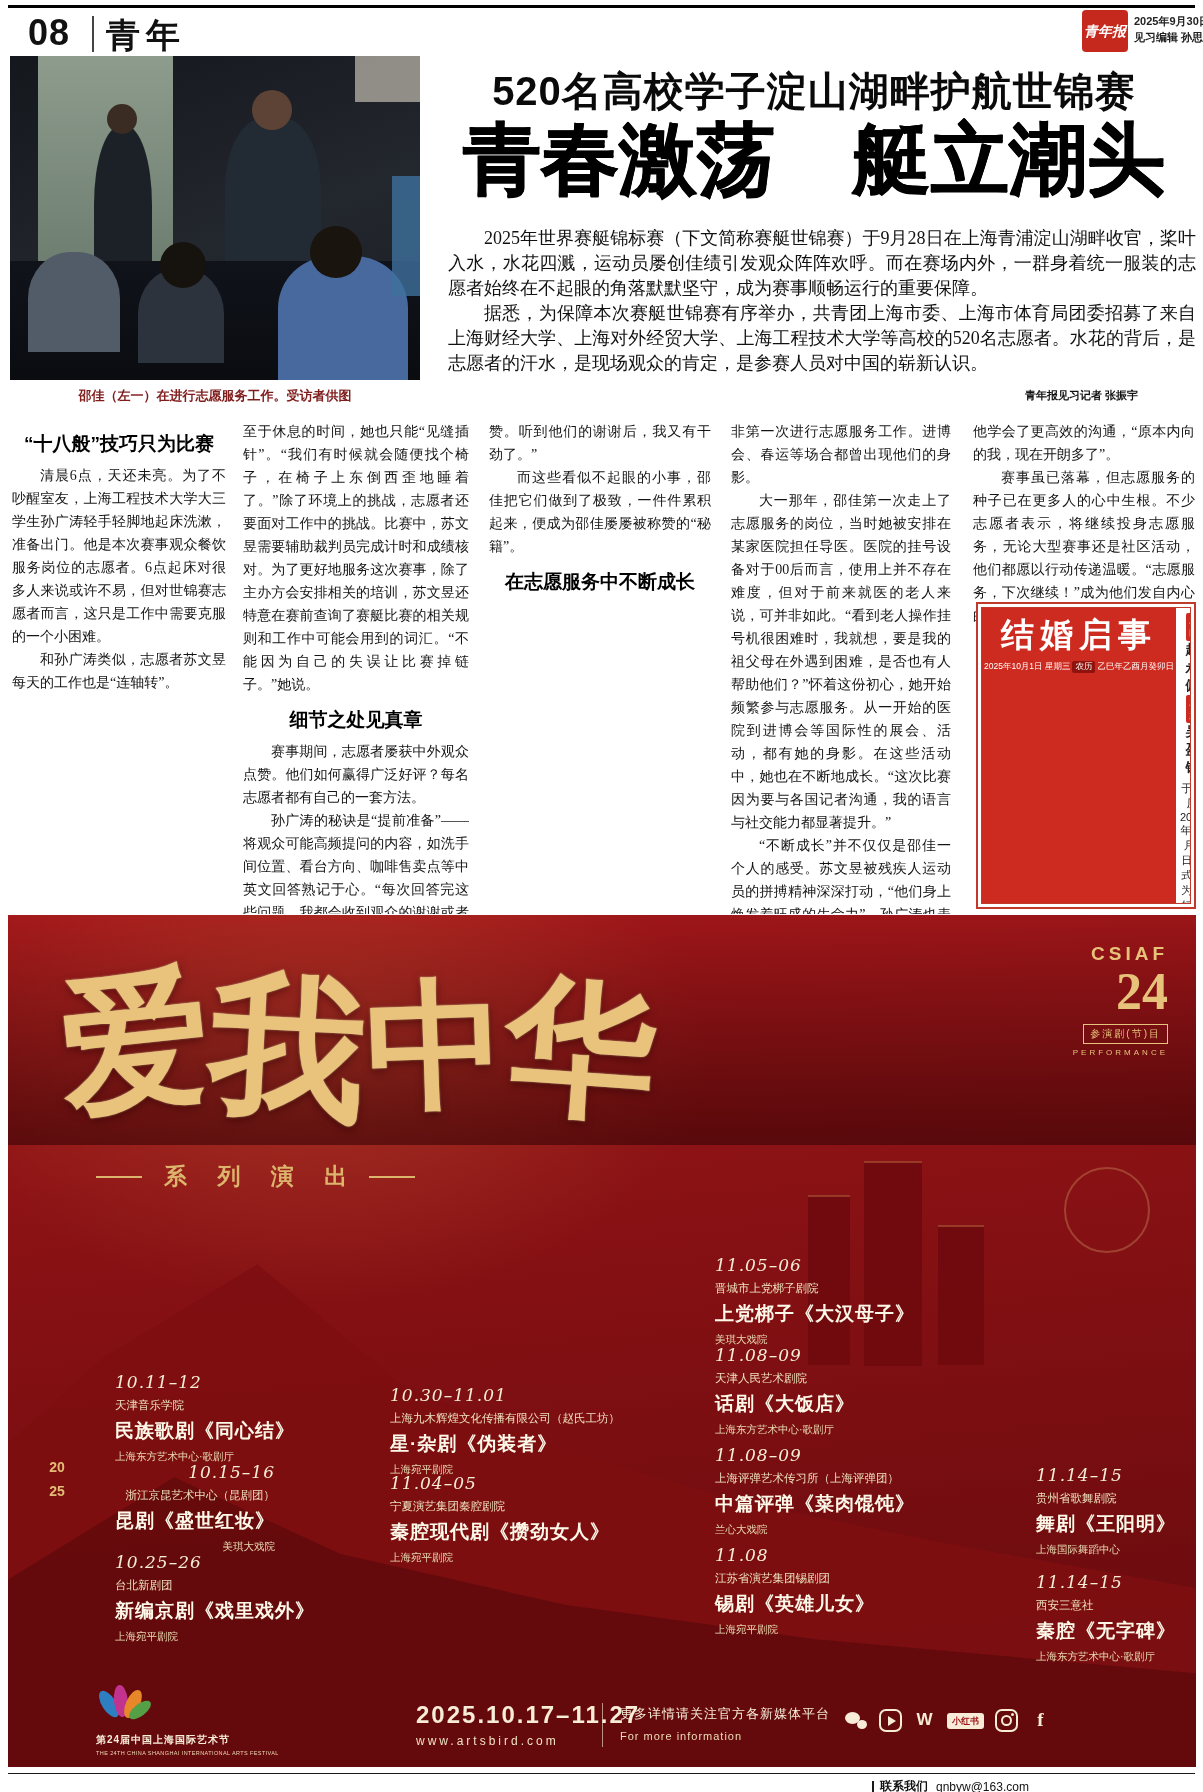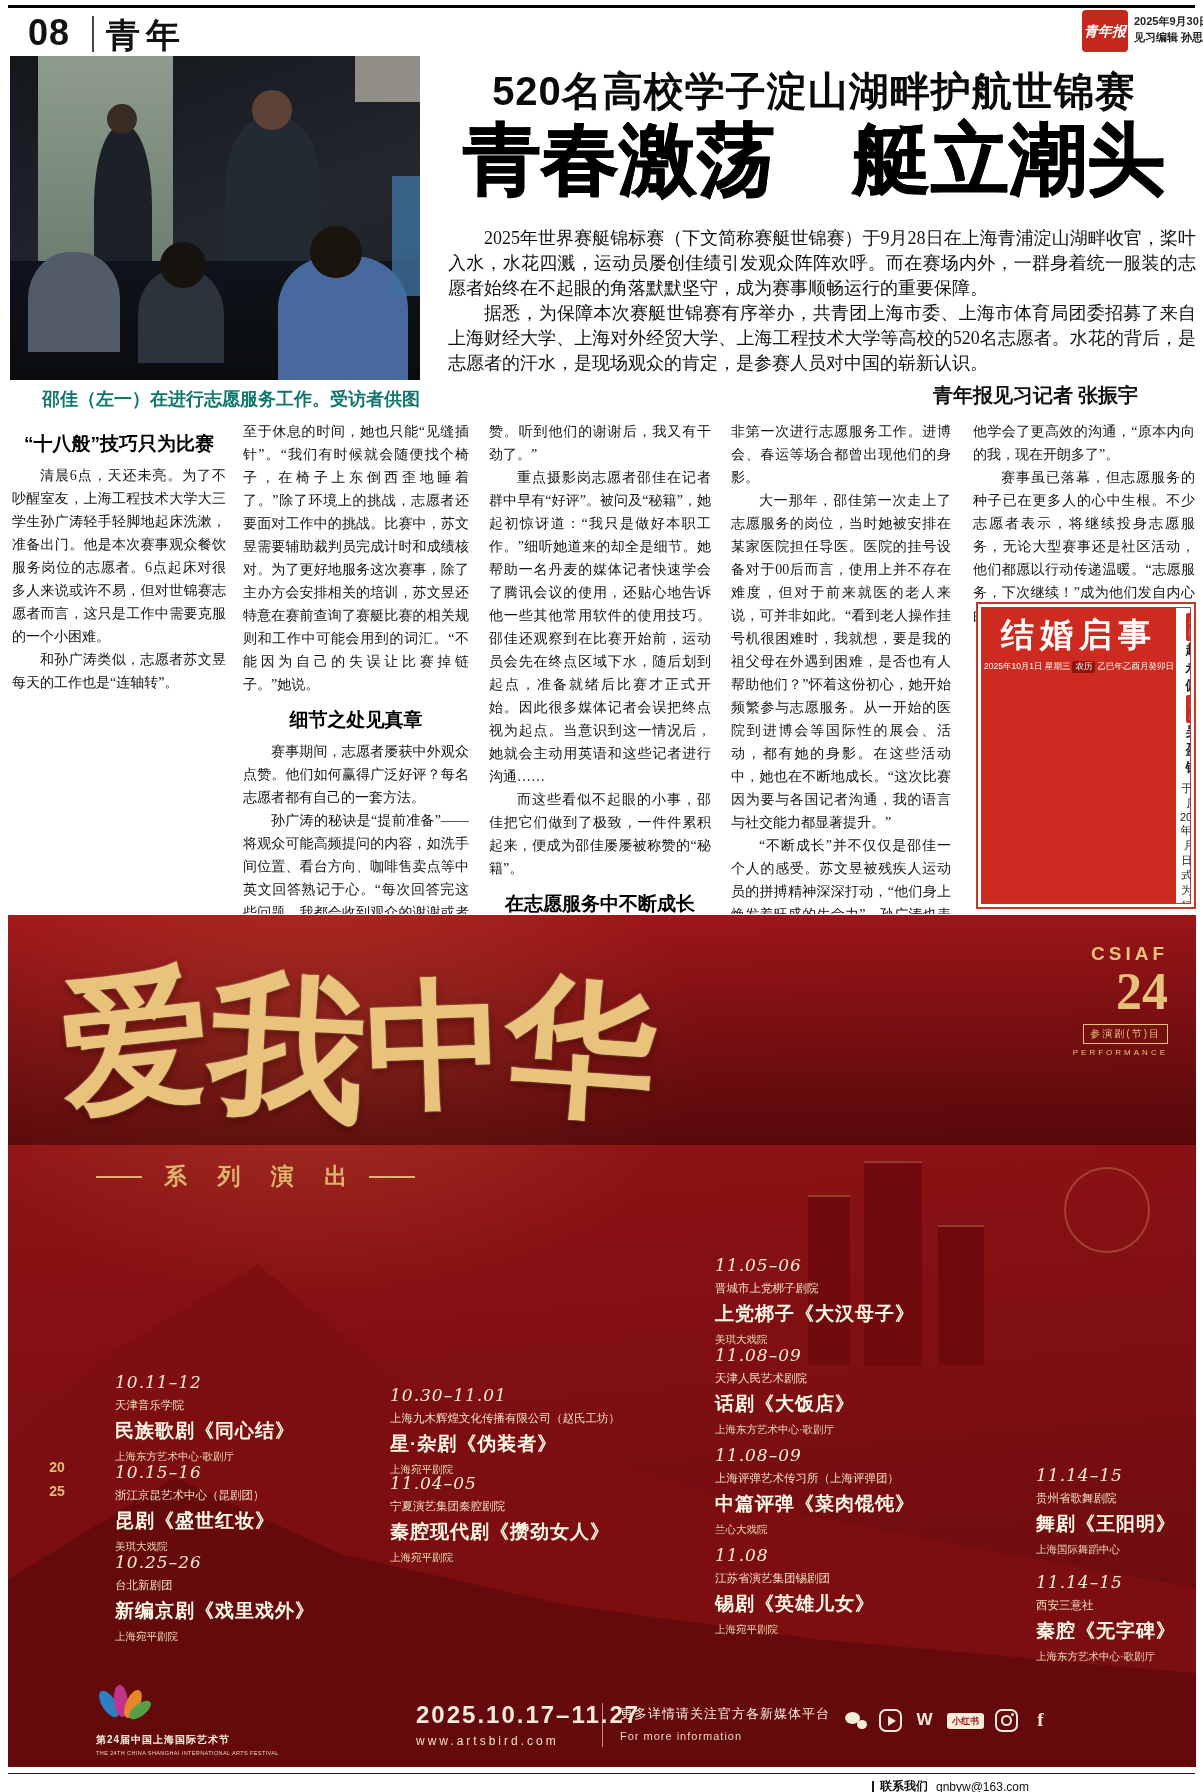--- a/index.html
+++ b/index.html
@@ -15,25 +15,25 @@
   .brand-logo{background:#c5281c;color:#fff;border-radius:4px;display:flex;align-items:center;justify-content:center;
     font-family:"Liberation Serif",serif;font-style:italic;font-weight:bold;font-size:14px;line-height:15px;text-align:center;padding:2px}
   .hdr-meta{font-size:11px;font-weight:bold;line-height:16px;color:#222}
 
   
   .kicker{font-size:40px;font-weight:700;text-align:center;letter-spacing:1px;color:#0a0a0a}
   .headline{font-size:78px;font-weight:900;text-align:center;color:#000;letter-spacing:0;
     text-shadow:.6px 0 #000,-.6px 0 #000,0 .6px #000}
   .lede{font-family:"Liberation Serif",serif;font-size:18px;line-height:25px;text-align:justify;color:#111}
   .lede p{text-indent:2em}
-  .byline{font-family:Liberation Serif, serif;text-align:right;font-weight:bold;font-size:20px;margin-top:7px;padding-right:58px}
+  .byline{font-family:Liberation Sans, sans-serif;text-align:right;font-weight:bold;font-size:11px;margin-top:7px;padding-right:58px}
 
   
   .photo{background:linear-gradient(160deg,#14171c,#23272e 55%,#191c22);overflow:hidden}
-  .caption-row{display:flex;justify-content:flex-end;font-size:18px;font-weight:bold;color:#0f766e}
+  .caption-row{display:flex;justify-content:center;font-size:13px;font-weight:bold;color:#7f1d1d}
 
   
   .col{position:absolute;top:420px;height:494px;overflow:hidden;font-family:"Liberation Serif",serif;
     font-size:14px;line-height:23px;text-align:justify;color:#141414}
   .col-p{text-indent:2em}
   .col-p.noind{text-indent:0}
   .col-h{font-family:"Liberation Sans",sans-serif;font-size:19px;font-weight:bold;text-align:center;margin:12px 0 9px;text-indent:0;color:#000}
 
   
   .ad{border:2px solid #c0392b;padding:3px;background:#fff;z-index:5}
@@ -164,21 +164,20 @@
       <p class="col-p">和孙广涛类似，志愿者苏文昱每天的工作也是“连轴转”。</p>
     </div>
   <div class="col" style="left:243px;width:226px">
       <p class="col-p noind">至于休息的时间，她也只能“见缝插针”。“我们有时候就会随便找个椅子，在椅子上东倒西歪地睡着了。”除了环境上的挑战，志愿者还要面对工作中的挑战。比赛中，苏文昱需要辅助裁判员完成计时和成绩核对。为了更好地服务这次赛事，除了主办方会安排相关的培训，苏文昱还特意在赛前查询了赛艇比赛的相关规则和工作中可能会用到的词汇。“不能因为自己的失误让比赛掉链子。”她说。</p>
       <h3 class="col-h">细节之处见真章</h3>
       <p class="col-p">赛事期间，志愿者屡获中外观众点赞。他们如何赢得广泛好评？每名志愿者都有自己的一套方法。</p>
       <p class="col-p">孙广涛的秘诀是“提前准备”——将观众可能高频提问的内容，如洗手间位置、看台方向、咖啡售卖点等中英文回答熟记于心。“每次回答完这些问题，我都会收到观众的谢谢或者点</p>
     </div>
   <div class="col" style="left:489px;width:222px">
       <p class="col-p noind">赞。听到他们的谢谢后，我又有干劲了。”</p>
-      <p class="col-p">重点摄影岗志愿者邵佳在记者群中早有“好评”。被问及“秘籍”，她起初惊讶道：“我只是做好本职工作。”细听她道来的却全是细节。她帮助一名丹麦的媒体记者快速学会了腾讯会议的使用，还贴心地告诉他一些其他常用软件的使用技巧。邵佳还观察到在比赛开始前，运动员会先在终点区域下水，随后划到起点，准备就绪后比赛才正式开始。因此很多媒体记者会误把终点视为起点。当意识到这一情况后，她就会主动用英语和这些记者进行沟通……</p>
       <p class="col-p">而这些看似不起眼的小事，邵佳把它们做到了极致，一件件累积起来，便成为邵佳屡屡被称赞的“秘籍”。</p>
       <h3 class="col-h">在志愿服务中不断成长</h3>
     </div>
   <div class="col" style="left:731px;width:220px">
       <p class="col-p noind">非第一次进行志愿服务工作。进博会、春运等场合都曾出现他们的身影。</p>
       <p class="col-p">大一那年，邵佳第一次走上了志愿服务的岗位，当时她被安排在某家医院担任导医。医院的挂号设备对于00后而言，使用上并不存在难度，但对于前来就医的老人来说，可并非如此。“看到老人操作挂号机很困难时，我就想，要是我的祖父母在外遇到困难，是否也有人帮助他们？”怀着这份初心，她开始频繁参与志愿服务。从一开始的医院到进博会等国际性的展会、活动，都有她的身影。在这些活动中，她也在不断地成长。“这次比赛因为要与各国记者沟通，我的语言与社交能力都显著提升。”</p>
       <p class="col-p">“不断成长”并不仅仅是邵佳一个人的感受。苏文昱被残疾人运动员的拼搏精神深深打动，“他们身上焕发着旺盛的生命力”。孙广涛也表示，通过与世界各地的观众、运动员交流，</p>
     </div>
   <div class="col" style="left:973px;width:222px">
       <p class="col-p noind">他学会了更高效的沟通，“原本内向的我，现在开朗多了”。</p>
@@ -248,21 +247,21 @@
 
     <div class="yearv" style="left:40px;top:540px;width:18px;word-break:break-all">2025</div>
 
     <div id="shows">
         <div class="show" style="left: 107px; top: 457px;">
           <div class="s-date">10.11–12</div>
           <div class="s-troupe">天津音乐学院</div>
           <div class="s-title">民族歌剧《同心结》</div>
           <div class="s-venue">上海东方艺术中心·歌剧厅</div>
         </div>
-        <div class="show" style="left: 107px; top: 547px;">
+        <div class="show" style="left: 107px; top: 547px; text-align: right;">
           <div class="s-date">10.15–16</div>
           <div class="s-troupe">浙江京昆艺术中心（昆剧团）</div>
           <div class="s-title">昆剧《盛世红妆》</div>
           <div class="s-venue">美琪大戏院</div>
         </div>
         <div class="show" style="left: 107px; top: 637px;">
           <div class="s-date">10.25–26</div>
           <div class="s-troupe">台北新剧团</div>
           <div class="s-title">新编京剧《戏里戏外》</div>
           <div class="s-venue">上海宛平剧院</div>

